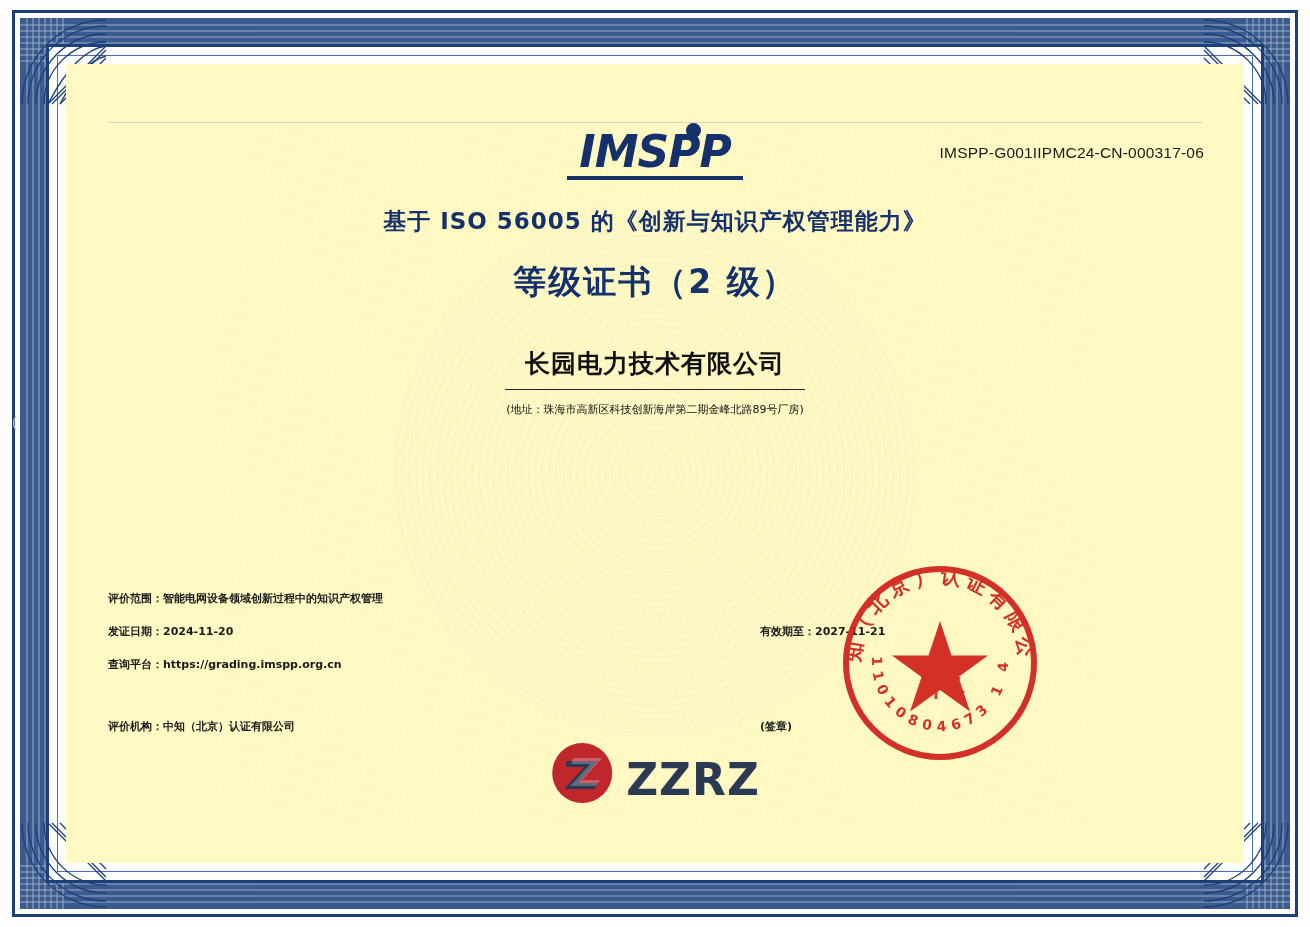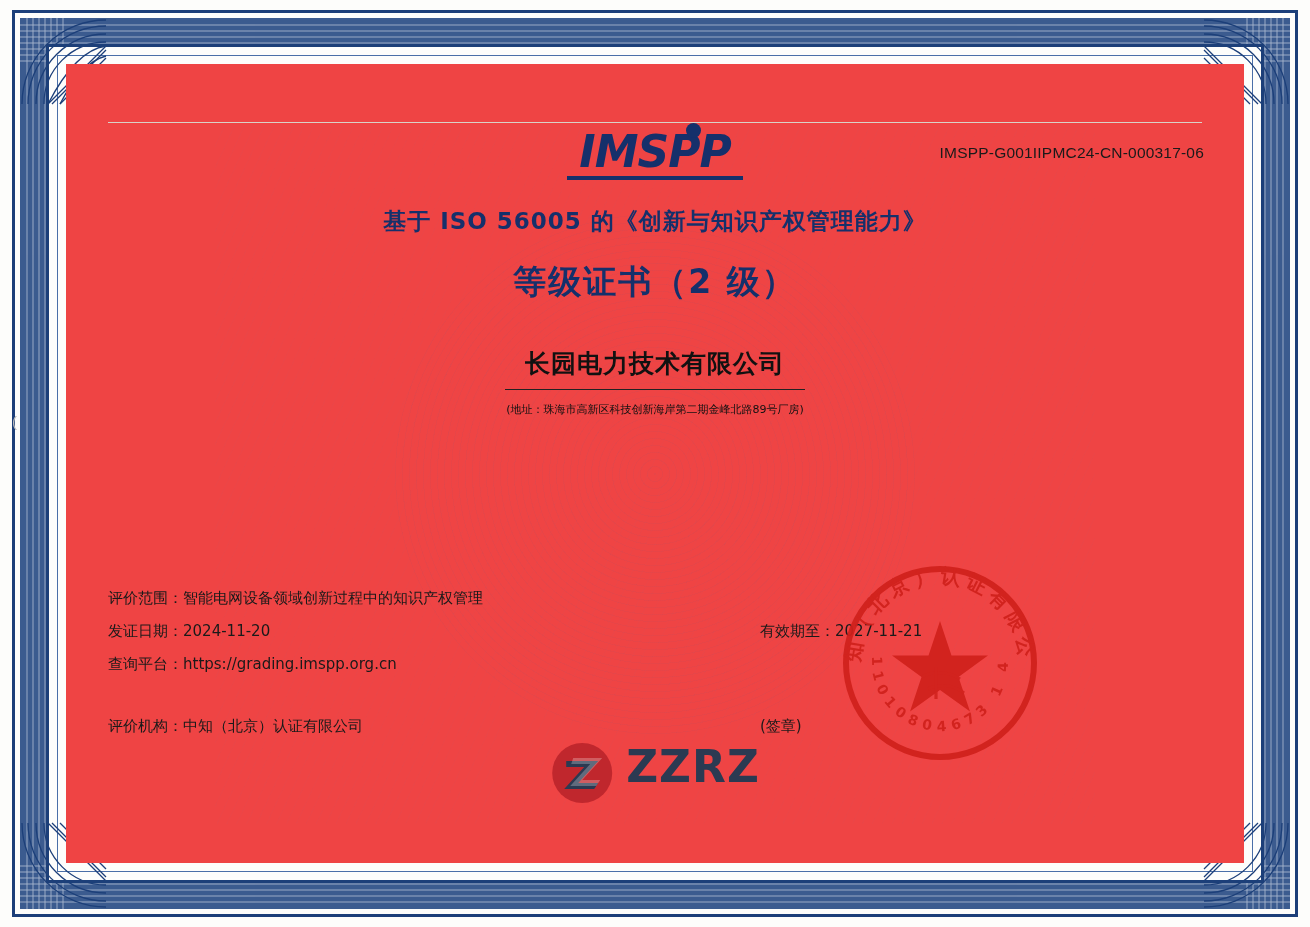--- a/index.html
+++ b/index.html
@@ -69,21 +69,21 @@
   .corner.tl { left: 18px;  top: 16px; }
   .corner.tr { right: 18px; top: 16px; transform: scaleX(-1); }
   .corner.bl { left: 18px;  bottom: 16px; transform: scaleY(-1); }
   .corner.br { right: 18px; bottom: 16px; transform: scale(-1,-1); }
 
   
   .page {
     position: absolute;
     left: 66px; top: 64px;
     width: 1178px; height: 799px;
-    background: #ef4444;
+    background: #fef9c3;
     overflow: hidden;
   }
   .watermark {
     position: absolute;
     left: 50%; top: 150px;
     transform: translateX(-50%);
     width: 520px; height: 520px;
     border-radius: 50%;
     background:
       repeating-radial-gradient(circle at 50% 50%, rgba(60,90,150,0.045) 0px, rgba(60,90,150,0.045) 1px, rgba(255,255,255,0) 1px, rgba(255,255,255,0) 7px);
@@ -217,23 +217,24 @@
     text-align: justify;
     font-family: "DejaVu Sans", "Liberation Sans", sans-serif;
   }
 
   
   .details {
     position: absolute;
     left: 42px;
     top: 518px;
     width: 1094px;
-    font-size: 15px;
+    font-size: 11px;
     color: #1a1a1a;
     font-family: "DejaVu Sans", "Liberation Sans", sans-serif;
+    font-weight: bold;
   }
   .det-row {
     position: relative;
     height: 33px;
     line-height: 33px;
     white-space: nowrap;
   }
   .det-label { color: #1a1a1a; }
   .det-value { color: #1a1a1a; }
   .det-right {
@@ -269,21 +270,21 @@
     opacity: 0.93;
   }
 
   
   .zzrz {
     position: absolute;
     left: 50%;
     bottom: 58px;
     transform: translateX(-50%);
     display: flex;
-    align-items: flex-start;
+    align-items: flex-end;
     gap: 12px;
   }
   .zzrz-mark {
     position: relative;
     width: 64px; height: 64px;
   }
   .zzrz-text {
     font-family: "DejaVu Sans", "Liberation Sans", sans-serif;
     font-weight: bold;
     font-size: 44px;

